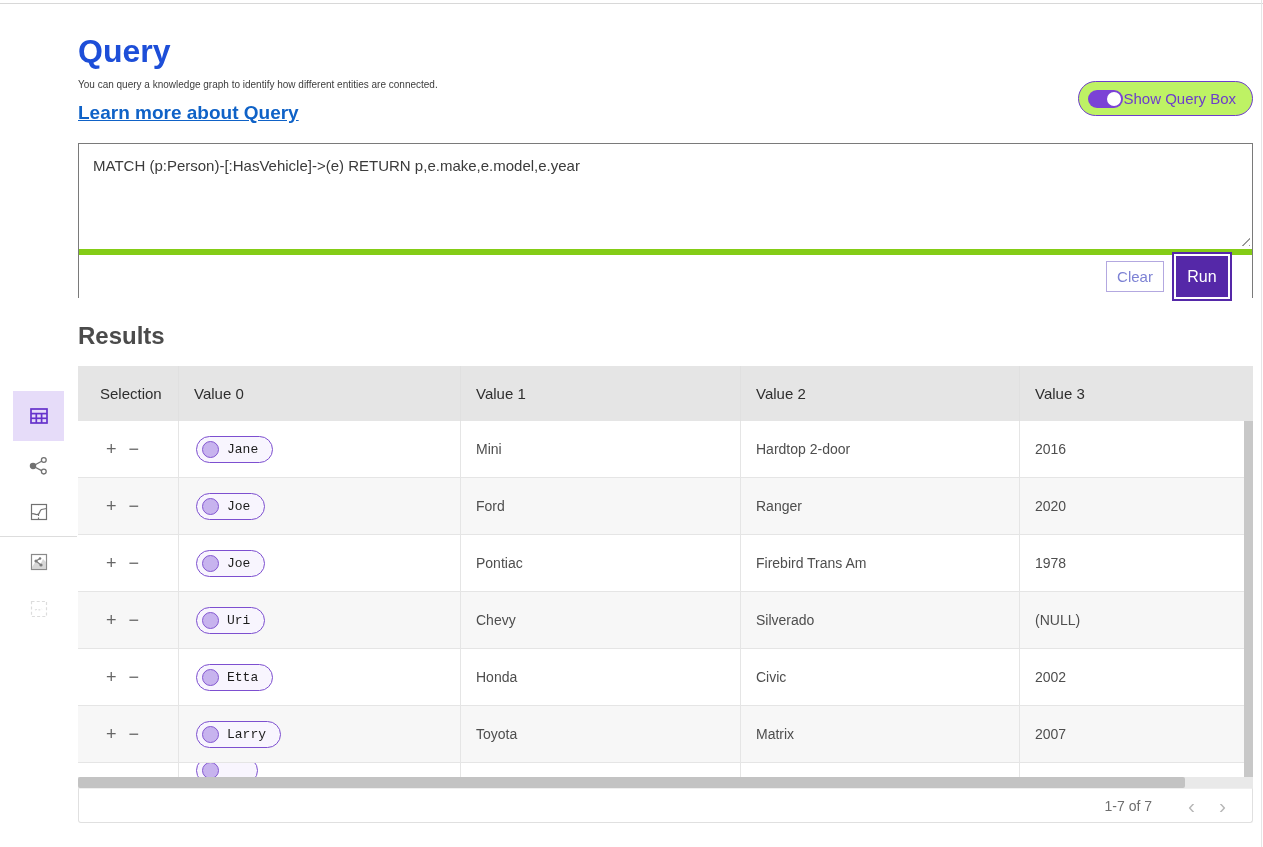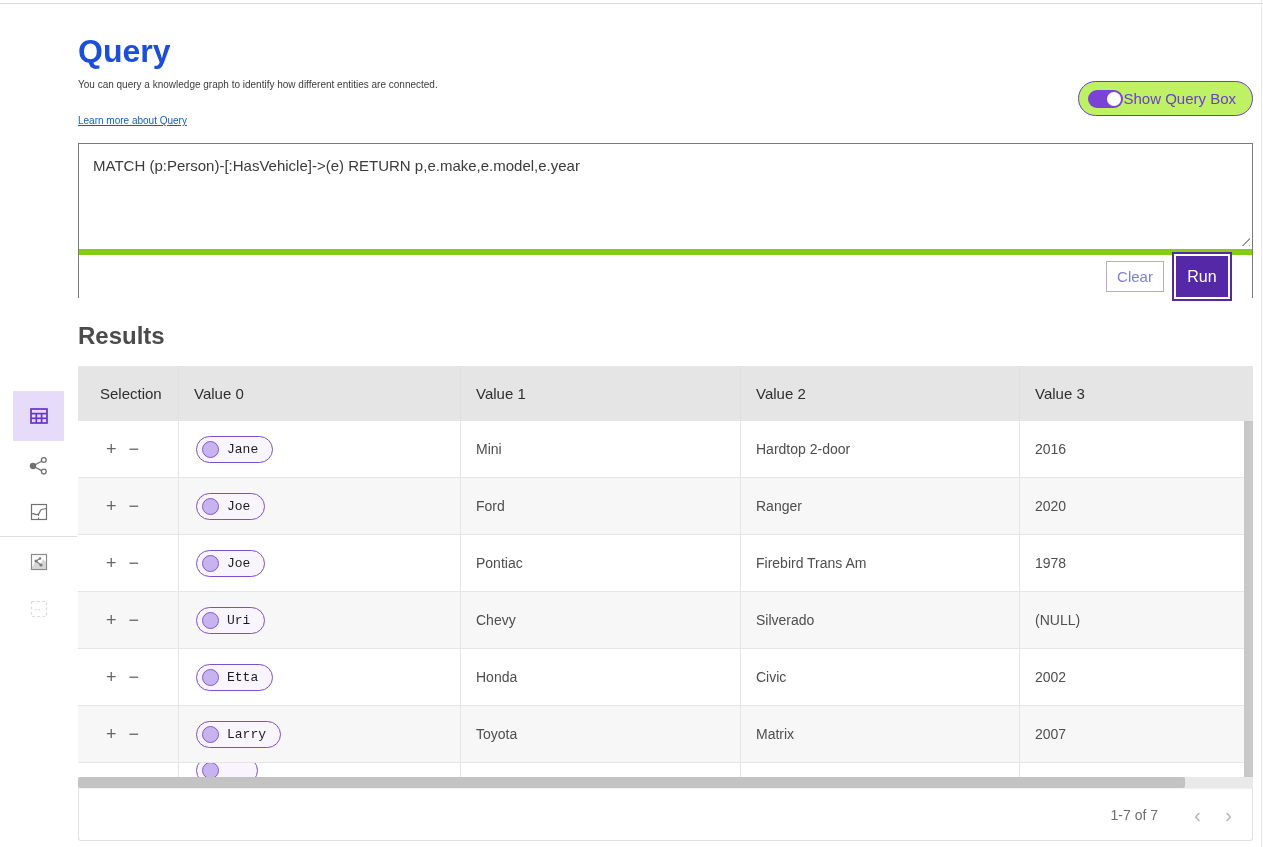--- a/index.html
+++ b/index.html
@@ -11,21 +11,21 @@
 
   
   .sidebar { position:absolute; left:0; top:0; width:77px; height:847px; }
   .side-item { position:absolute; left:13px; width:51px; height:50px; display:flex; align-items:center; justify-content:center; cursor:pointer; background:transparent; border:none; }
   .side-item.selected { background:var(--selected_bg); }
   .side-divider { position:absolute; left:0; top:536px; width:77px; height:1px; background:#ddd; }
 
   
   .page-title { position:absolute; left:78px; top:33px; font-size:32px; font-weight:bold; color:#1d4ed8; }
   .page-desc  { position:absolute; left:78px; top:79px; font-size:10px; color:#3d3d3d; }
-  .learn-link { position:absolute; left:78px; top:115px; font-size:10px; font-weight:normal; color:var(--link); text-decoration:underline; cursor:pointer; }
+  .learn-link { position:absolute; left:78px; top:102px; font-size:19px; font-weight:bold; color:var(--link); text-decoration:underline; cursor:pointer; }
 
   .show-toggle { position:absolute; right:10px; top:81px; height:35px; display:inline-flex; align-items:center; gap:0;
     padding:0 16px 0 9px; background:#bef264; border:1.5px solid var(--accent); border-radius:18px; cursor:pointer;
     font-family:"Liberation Sans",sans-serif; font-size:15px; color:var(--accent); }
   .toggle-track { position:relative; width:35px; height:18px; border-radius:9px; background:var(--toggle); }
   .toggle-knob { position:absolute; right:2px; top:2px; width:14px; height:14px; border-radius:50%; background:#fff; }
 
   
   .query-box { position:absolute; left:78px; top:143px; width:1175px; height:155px; border:1px solid #7a7a7a; background:#fff; }
   .query-textarea { display:block; width:100%; height:104px; border:none; outline:none; resize:none; background:transparent;
@@ -63,23 +63,23 @@
   .pill-dot { width:17px; height:17px; border-radius:50%; background:var(--pill_fill); border:1px solid #8458d1; }
   .pill-label { font-size:13px; color:#1d1d1d; }
   .pill.empty { min-width:62px; }
 
   .vscrollbar { position:absolute; right:0; top:0; width:9px; height:356px; background:#f1f1f1; }
   .vthumb { position:absolute; left:0; top:0; width:9px; height:356px; background:#c8c8c8; }
 
   .hscrollbar { position:absolute; left:78px; top:777px; width:1175px; height:11px; background:#e9e9e9; }
   .hthumb { position:absolute; left:0; top:0; width:1107px; height:11px; background:#c3c3c3; border-radius:2px; }
 
-  .table-footer { position:absolute; left:78px; top:788px; width:1175px; height:53px; background:#fff;
+  .table-footer { position:absolute; left:78px; top:788px; width:1175px; height:35px; background:#fff;
     border:1px solid #e0e0e0; border-top:1px solid #efefef; border-radius:0 0 3px 3px;
-    display:flex; align-items:center; justify-content:flex-end; padding-right:8px; }
+    display:flex; align-items:center; justify-content:flex-end; padding-right:14px; }
   .page-range { font-size:14px; color:#6e6e6e; margin-right:24px; }
   .chev { background:none; border:none; font-size:21px; color:#b7b7b7; cursor:pointer; padding:0 12px; font-family:"Liberation Sans",sans-serif; }
 
   svg { display:block; }
 </style>
 </head>
 <body>
 
 <div id="page">
   <div class="top-hairline"></div>

